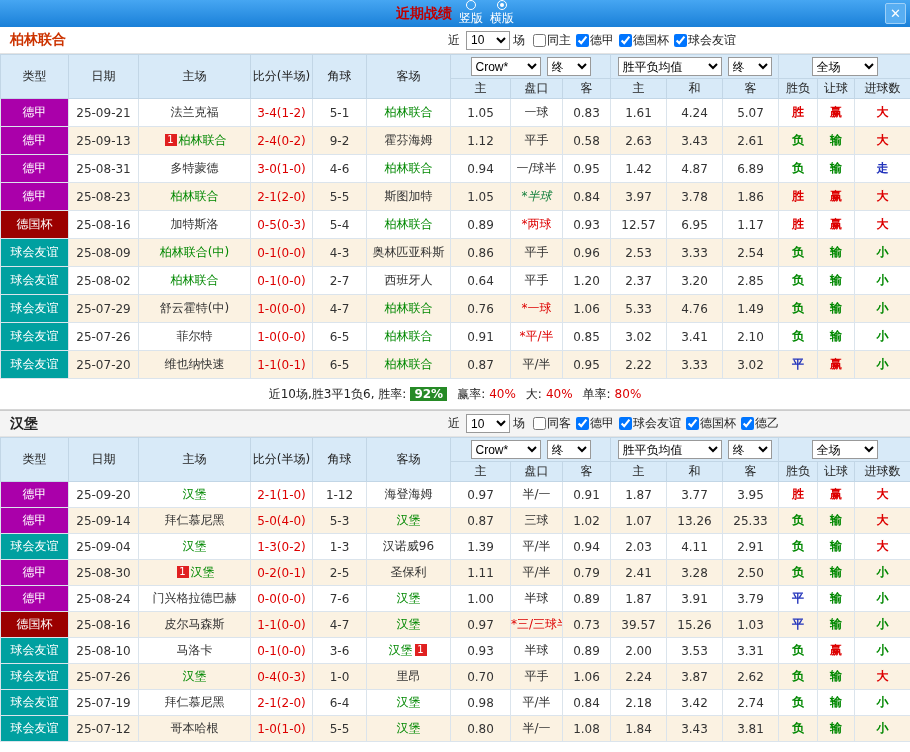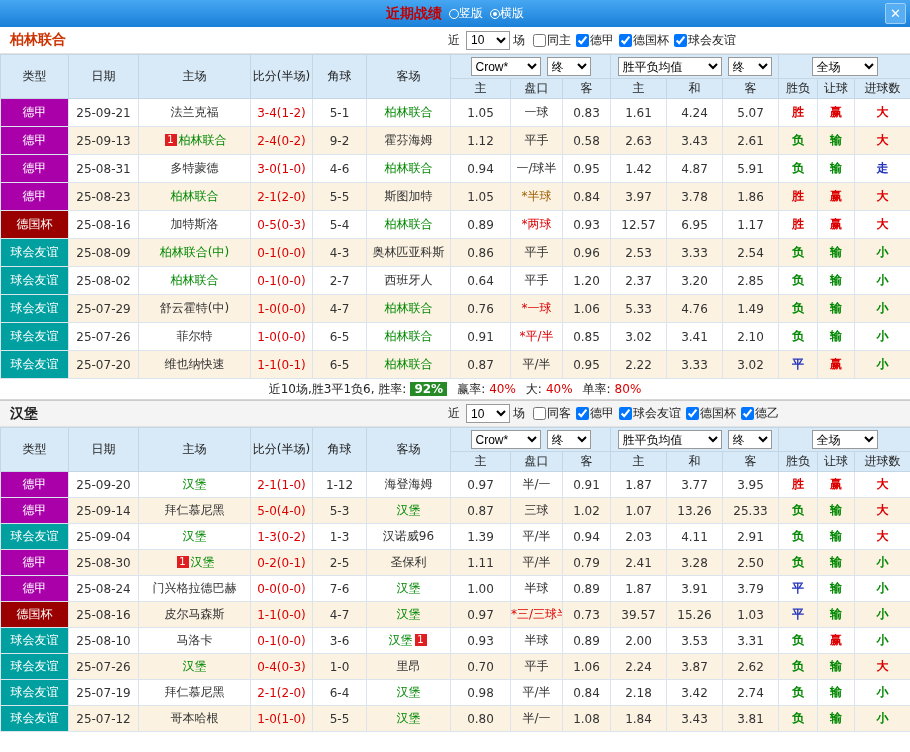--- a/index.html
+++ b/index.html
@@ -3,21 +3,21 @@
 <meta charset="utf-8">
 <style>
   * { box-sizing: border-box; }
   body { margin: 0; font-family: "DejaVu Sans", "Liberation Sans", sans-serif; background: #fff; }
   .page { width: 910px; height: 752px; overflow: hidden; background: #fff; position: relative; }
 
   
   .titlebar { height: 27px; background: linear-gradient(180deg, #46a6f2, #1a80d8); display: flex; align-items: center; position: relative; }
   .titlebar-center { margin: 0 auto; display: flex; align-items: center; gap: 7px; }
   .title { color: #c00000; font-weight: bold; font-size: 14px; }
-  .radio { display: inline-flex; align-items: center; gap: 0; color: #fff; font-size: 12px; cursor: pointer; }
+  .radio { display: inline-flex; align-items: center; gap: 0; color: #fff; font-size: 12px; cursor: pointer; flex-direction: column; }
   .radio-dot { width: 10px; height: 10px; border: 1px solid #fff; border-radius: 50%; display: inline-block; position: relative; }
   .radio-dot.sel::after { content: ""; position: absolute; left: 2px; top: 2px; width: 4px; height: 4px; background: #fff; border-radius: 50%; }
   .close-btn { position: absolute; right: 4px; top: 3px; width: 21px; height: 21px; background: #58aef2; border: 1px solid #9ed0f8; border-radius: 2px; color: #fff; font-weight: bold; text-align: center; line-height: 19px; font-size: 13px; cursor: pointer; }
 
   
   .band { height: 27px; display: flex; align-items: center; position: relative; border-bottom: 1px solid #e3e3e3; background: #fff; }
   .band.gray { background: #f4f4f4; border-top: 1px solid #cccccc; }
   .team-name { margin-left: 10px; font-weight: bold; font-size: 14px; }
   .filters { position: absolute; left: 448px; display: flex; align-items: center; font-size: 12px; white-space: nowrap; color: #222; }
   .filters > * { margin-right: 3px; }
@@ -35,21 +35,21 @@
   .sec2 tbody td { height: 26px; }
   tbody tr td { background: #fff; }
   tbody tr.alt td { background: #fbf2e2; }
   td.type-cell { color: #fff; }
   .score { color: #dd0000; }
   .focus { color: #008800; }
   .b { font-weight: bold; }
   .red1 { display: inline-block; background: #e02020; color: #fff; font-size: 10px; width: 12px; height: 12px; line-height: 12px; margin: 0 2px; text-align: center; vertical-align: 1px; }
 
   
-  .summary-row { height: 21px; display: flex; align-items: center; justify-content: center; font-size: 12px; color: #222; border-bottom: 1px solid #d6d6d6; background: #fff; }
+  .summary-row { height: 31px; display: flex; align-items: center; justify-content: center; font-size: 12px; color: #222; border-bottom: 1px solid #d6d6d6; background: #fff; }
   .summary-row > * { margin: 0 2px; }
   .badge-green { background: #268a26; color: #fff; padding: 0 4px; font-weight: bold; }
   .stat-label { margin-left: 8px; }
   .stat-val { color: #dd0000; }
 </style>
 </head>
 <body>
 
 <div class="page">
   <div class="titlebar">
@@ -174,34 +174,34 @@
               <td>25-08-31</td>
               <td><span>多特蒙德</span></td>
               <td class="score">3-0(1-0)</td>
               <td>4-6</td>
               <td><span class="focus">柏林联合</span></td>
               <td>0.94</td>
               <td>一/球半</td>
               <td>0.95</td>
               <td>1.42</td>
               <td>4.87</td>
-              <td>5.91</td>
+              <td>6.89</td>
               <td class="b" style="color: rgb(0, 136, 0);">负</td>
               <td class="b" style="color: rgb(0, 136, 0);">输</td>
               <td class="b" style="color: rgb(34, 51, 187);">走</td>
             </tr>
             <tr class="alt">
               <td class="type-cell" style="background: rgb(170, 0, 170);">德甲</td>
               <td>25-08-23</td>
               <td><span class="focus">柏林联合</span></td>
               <td class="score">2-1(2-0)</td>
               <td>5-5</td>
               <td><span>斯图加特</span></td>
               <td>1.05</td>
-              <td style="color: #a16207;">*半球</td>
+              <td style="color: #15803d; font-style: italic;">*半球</td>
               <td>0.84</td>
               <td>3.97</td>
               <td>3.78</td>
               <td>1.86</td>
               <td class="b" style="color: rgb(221, 0, 0);">胜</td>
               <td class="b" style="color: rgb(221, 0, 0);">赢</td>
               <td class="b" style="color: rgb(221, 0, 0);">大</td>
             </tr>
             <tr>
               <td class="type-cell" style="background: rgb(155, 0, 0);">德国杯</td>

